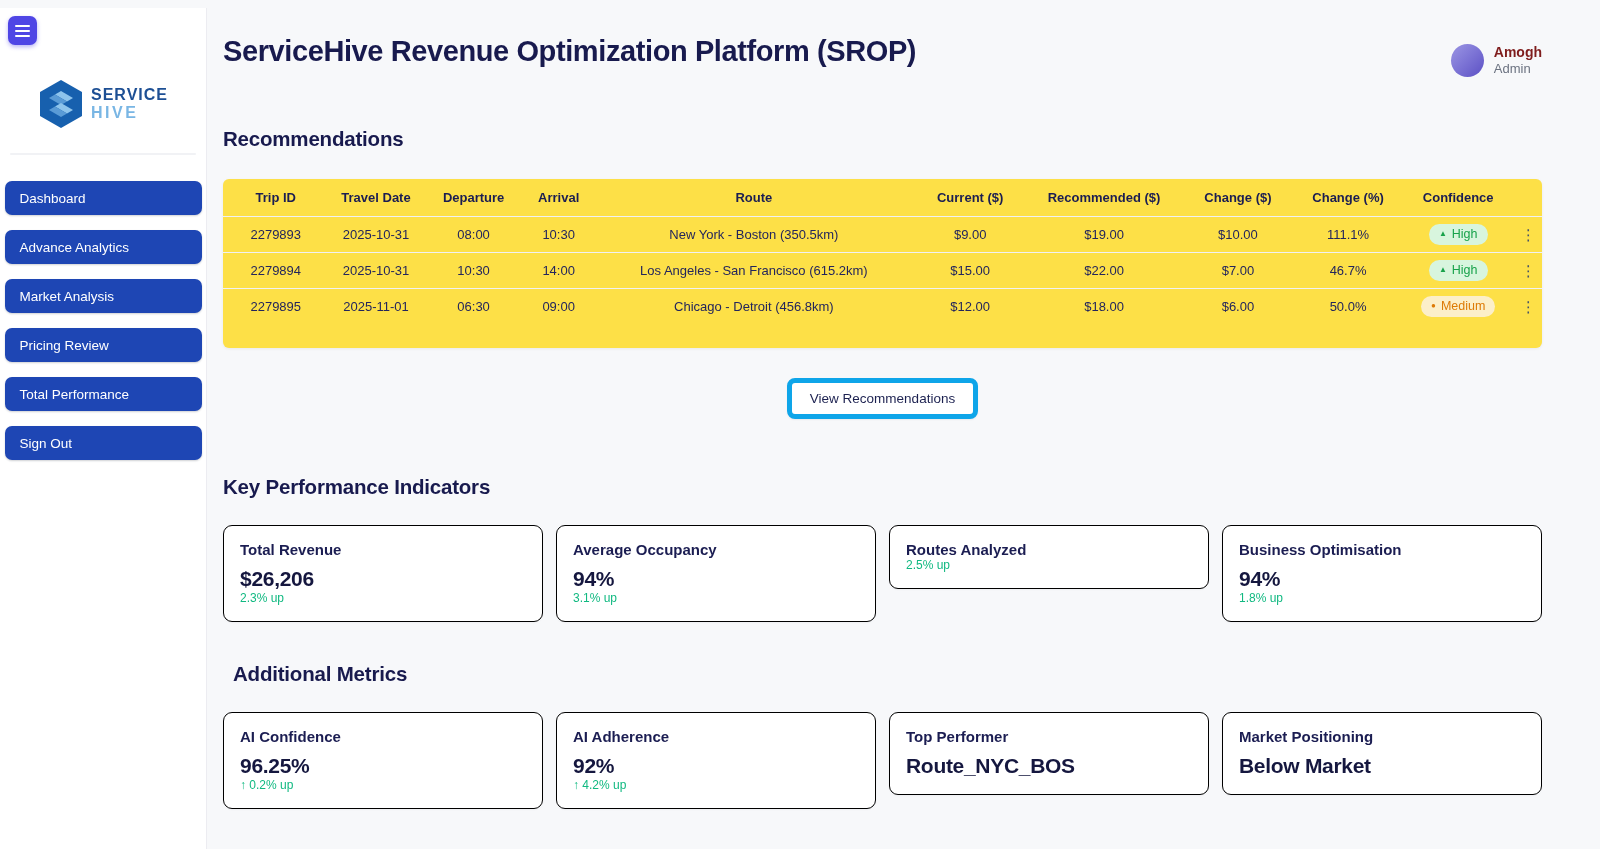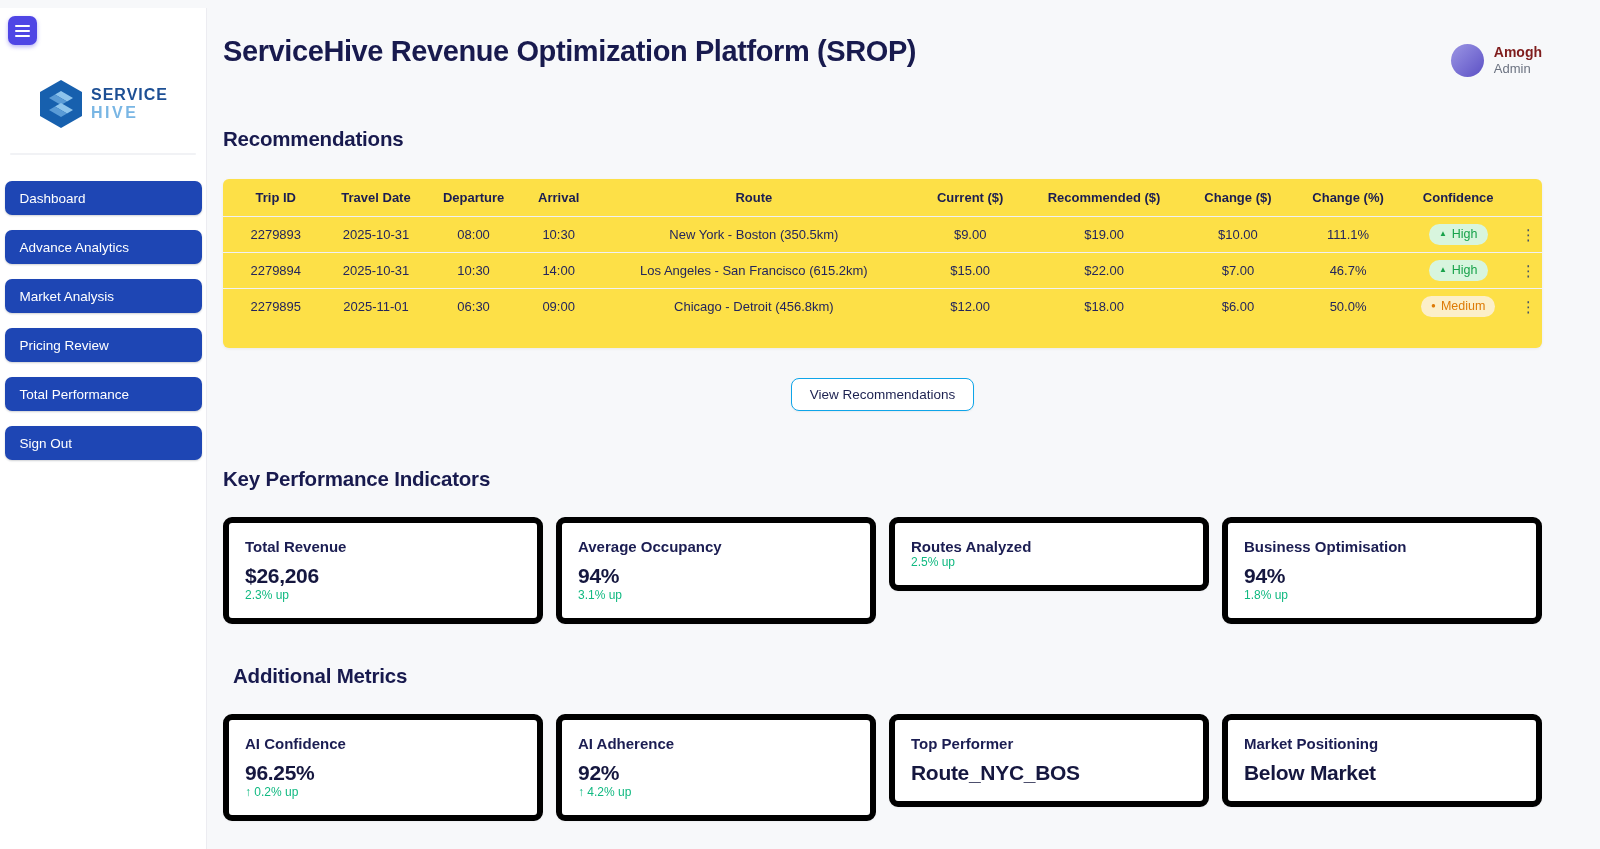--- a/index.html
+++ b/index.html
@@ -76,32 +76,32 @@
     padding:3px 10px 4px 10px; border-radius:12px;
     font-size:12.5px;
   }
   .pill .marker { font-size:8px; line-height:1; }
   .pill-high   { background:#d8f5de; color:#18a24b; }
   .pill-medium { background:#fcefc9; color:#dd7a06; }
   .kebab { color:#475467; font-size:15px; cursor:pointer; background:none; border:none; line-height:1; }
 
   .view-btn-row { display:flex; justify-content:center; margin-top:30px; }
   .view-btn {
-    background:#fff; border:1px solid #0ea5e9; border-radius:8px;
+    background:#fff; border:5px solid #0ea5e9; border-radius:8px;
     padding:8px 18px; font-size:13.5px; color:#1c2150; font-family:inherit;
     box-shadow:0 1px 2px rgba(16,24,40,.06); cursor:pointer;
   }
 
   
   .card-grid {
     display:grid; grid-template-columns:repeat(4,1fr);
     gap:13px; margin-top:26px; align-items:start;
   }
   .card {
-    background:#fff; border:6px solid #000000; border-radius:9px;
+    background:#fff; border:1px solid #000000; border-radius:9px;
     padding:15px 16px 16px 16px;
     box-shadow:0 1px 2px rgba(16,24,40,.04);
   }
   .card-label { font-size:15px; font-weight:bold; color:#1b1d52; }
   .card-value { font-size:21px; font-weight:bold; color:#15173f; margin-top:9px; letter-spacing:-0.3px; }
   .card-delta { font-size:12px; color:#10b981; }
 </style>
 </head>
 <body>
 

